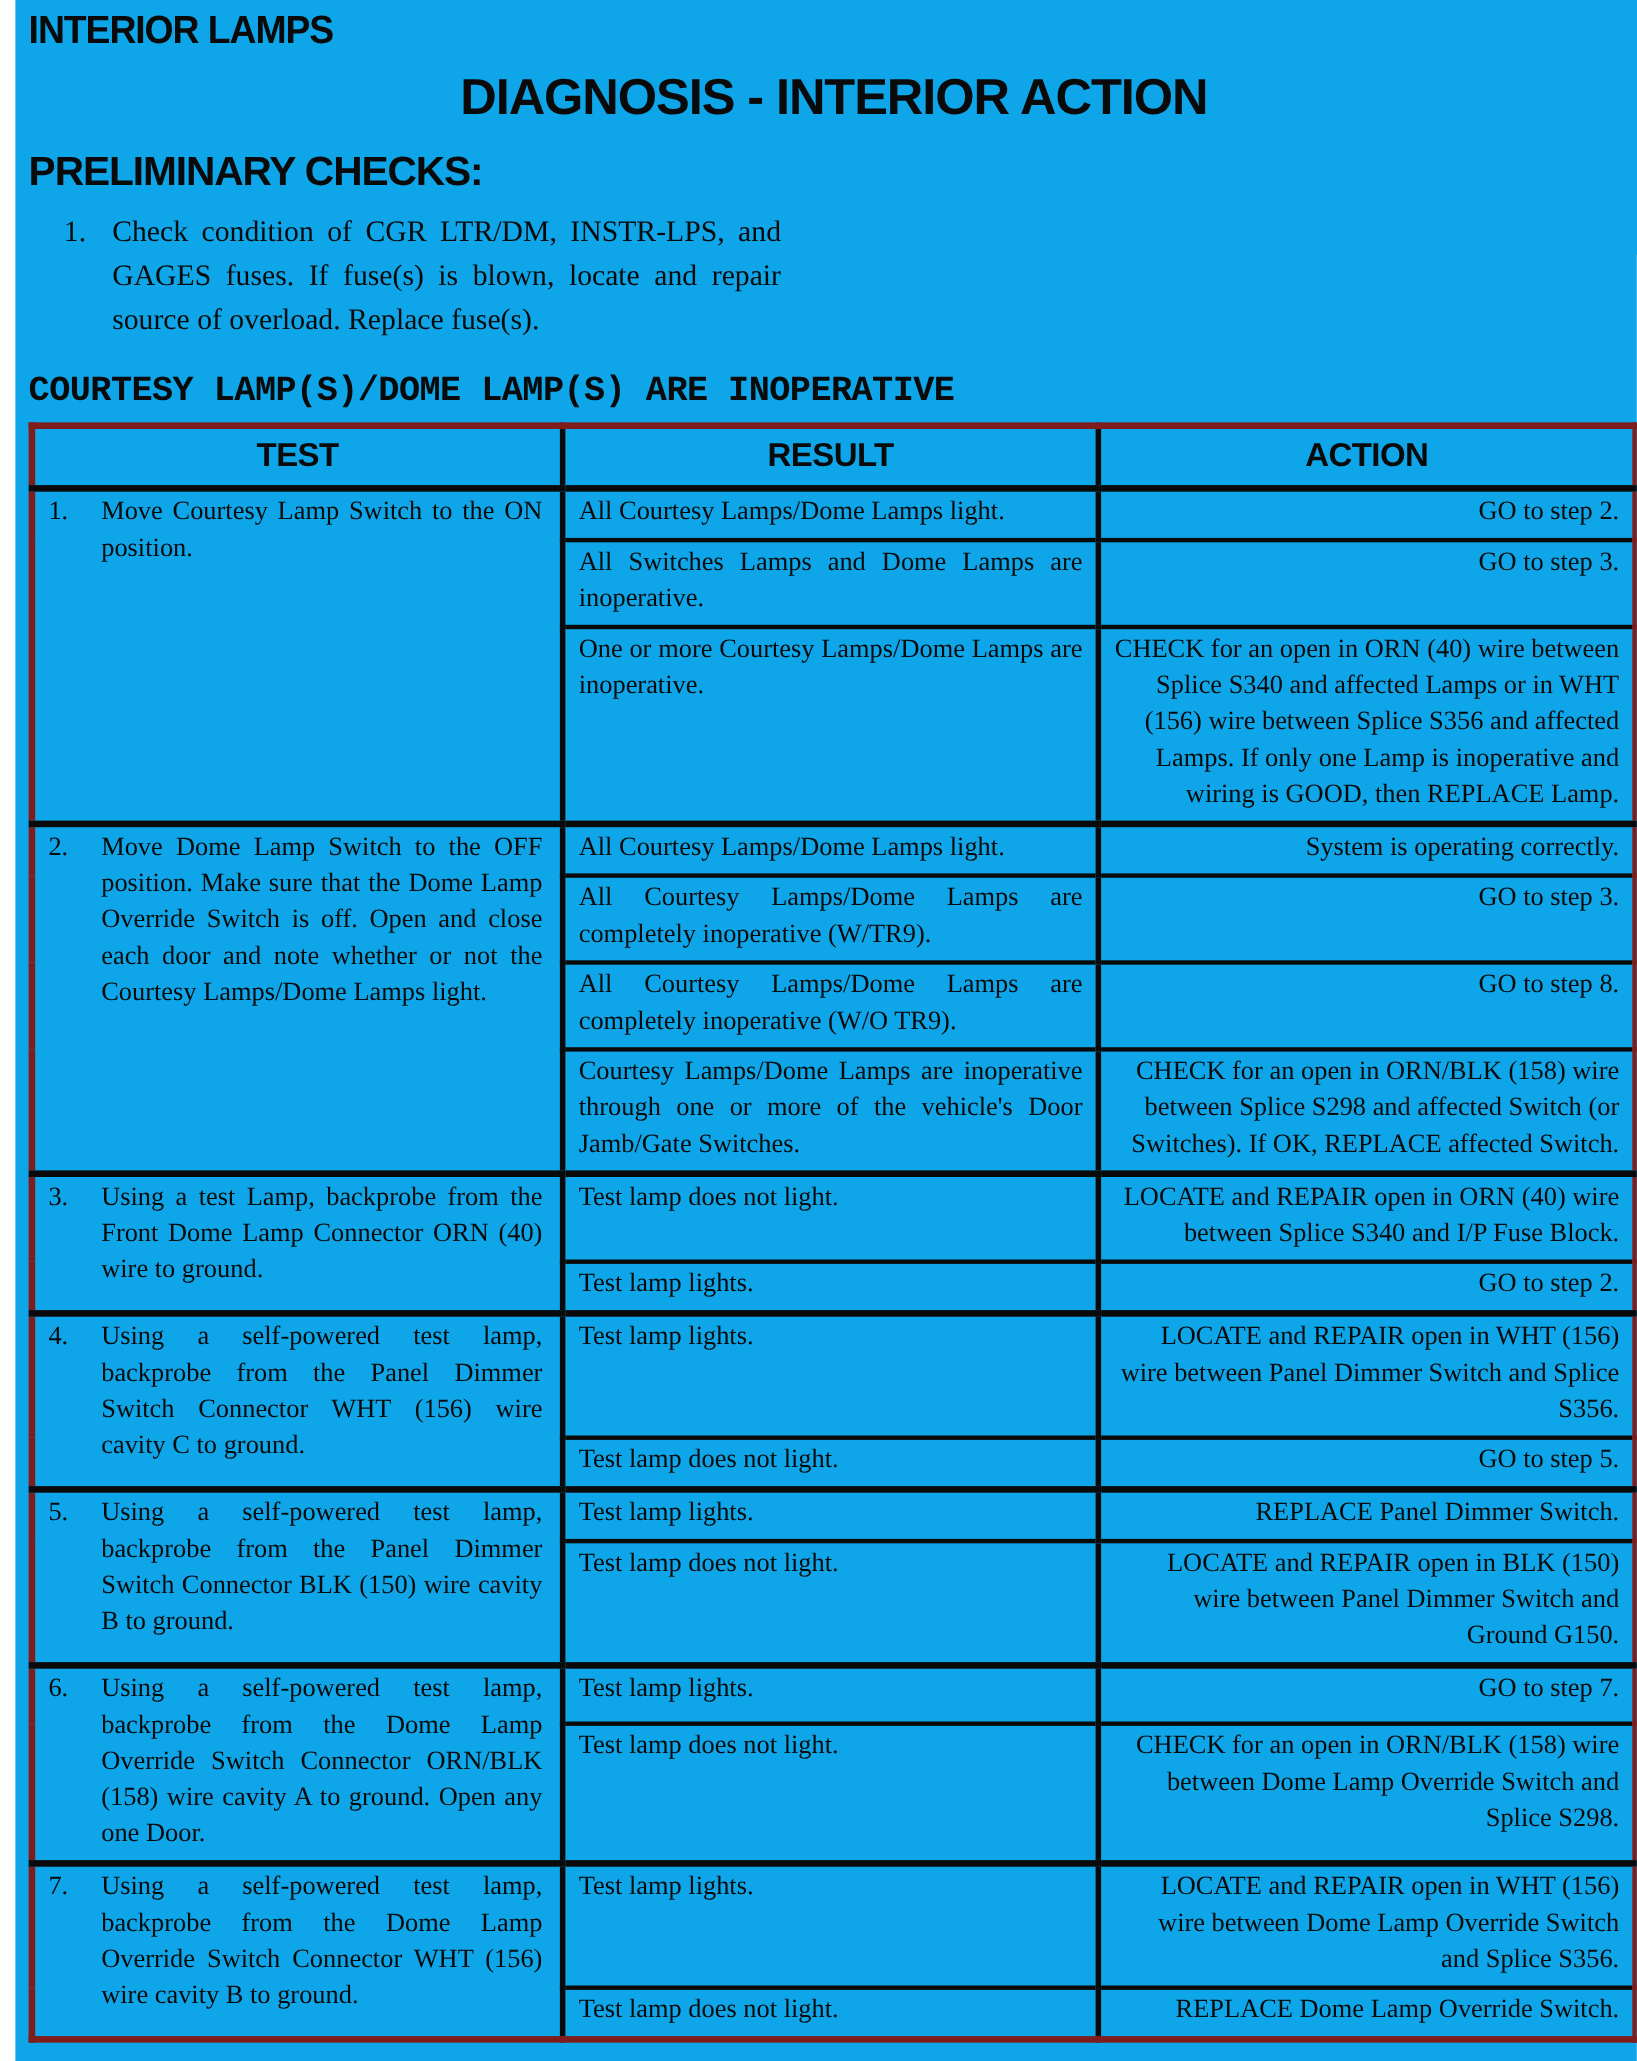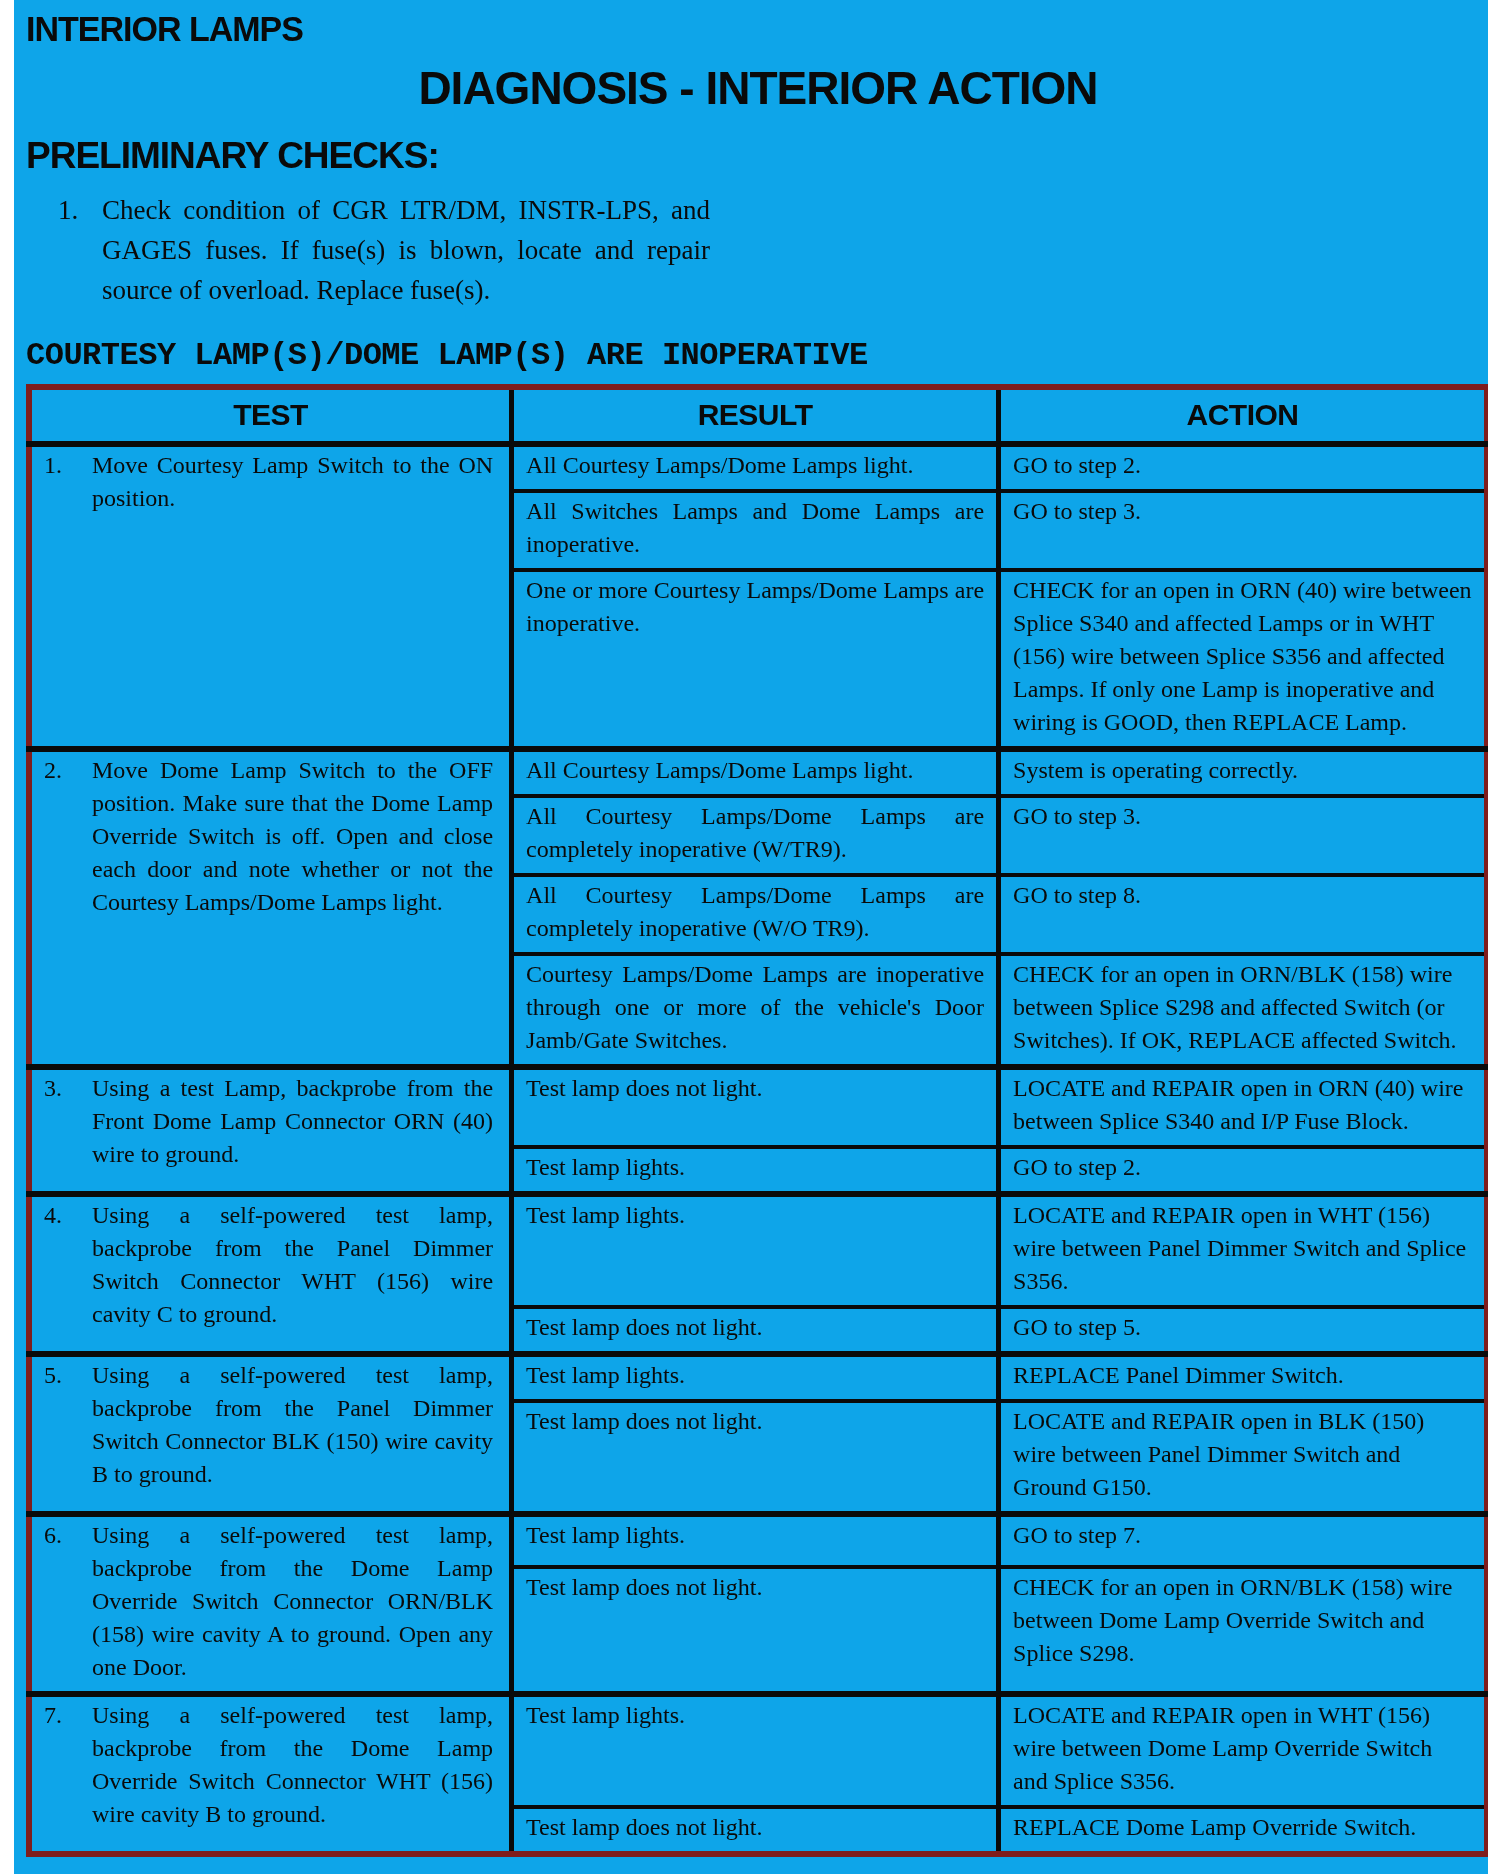--- a/index.html
+++ b/index.html
@@ -108,21 +108,21 @@
     width: 48px;
     vertical-align: top;
   }
   td.test-cell .t-text {
     display: inline-block;
     width: calc(100% - 52px);
     vertical-align: top;
     text-align: justify;
   }
   td.result-cell { text-align: justify; }
-  td.action-cell { text-align: left; }
+  td.action-cell { text-align: right; }
 </style>
 </head>
 <body>
 
 <div class="page">
 
   <div class="section-header">INTERIOR LAMPS</div>
 
   <div class="page-title">DIAGNOSIS - INTERIOR ACTION</div>
 

